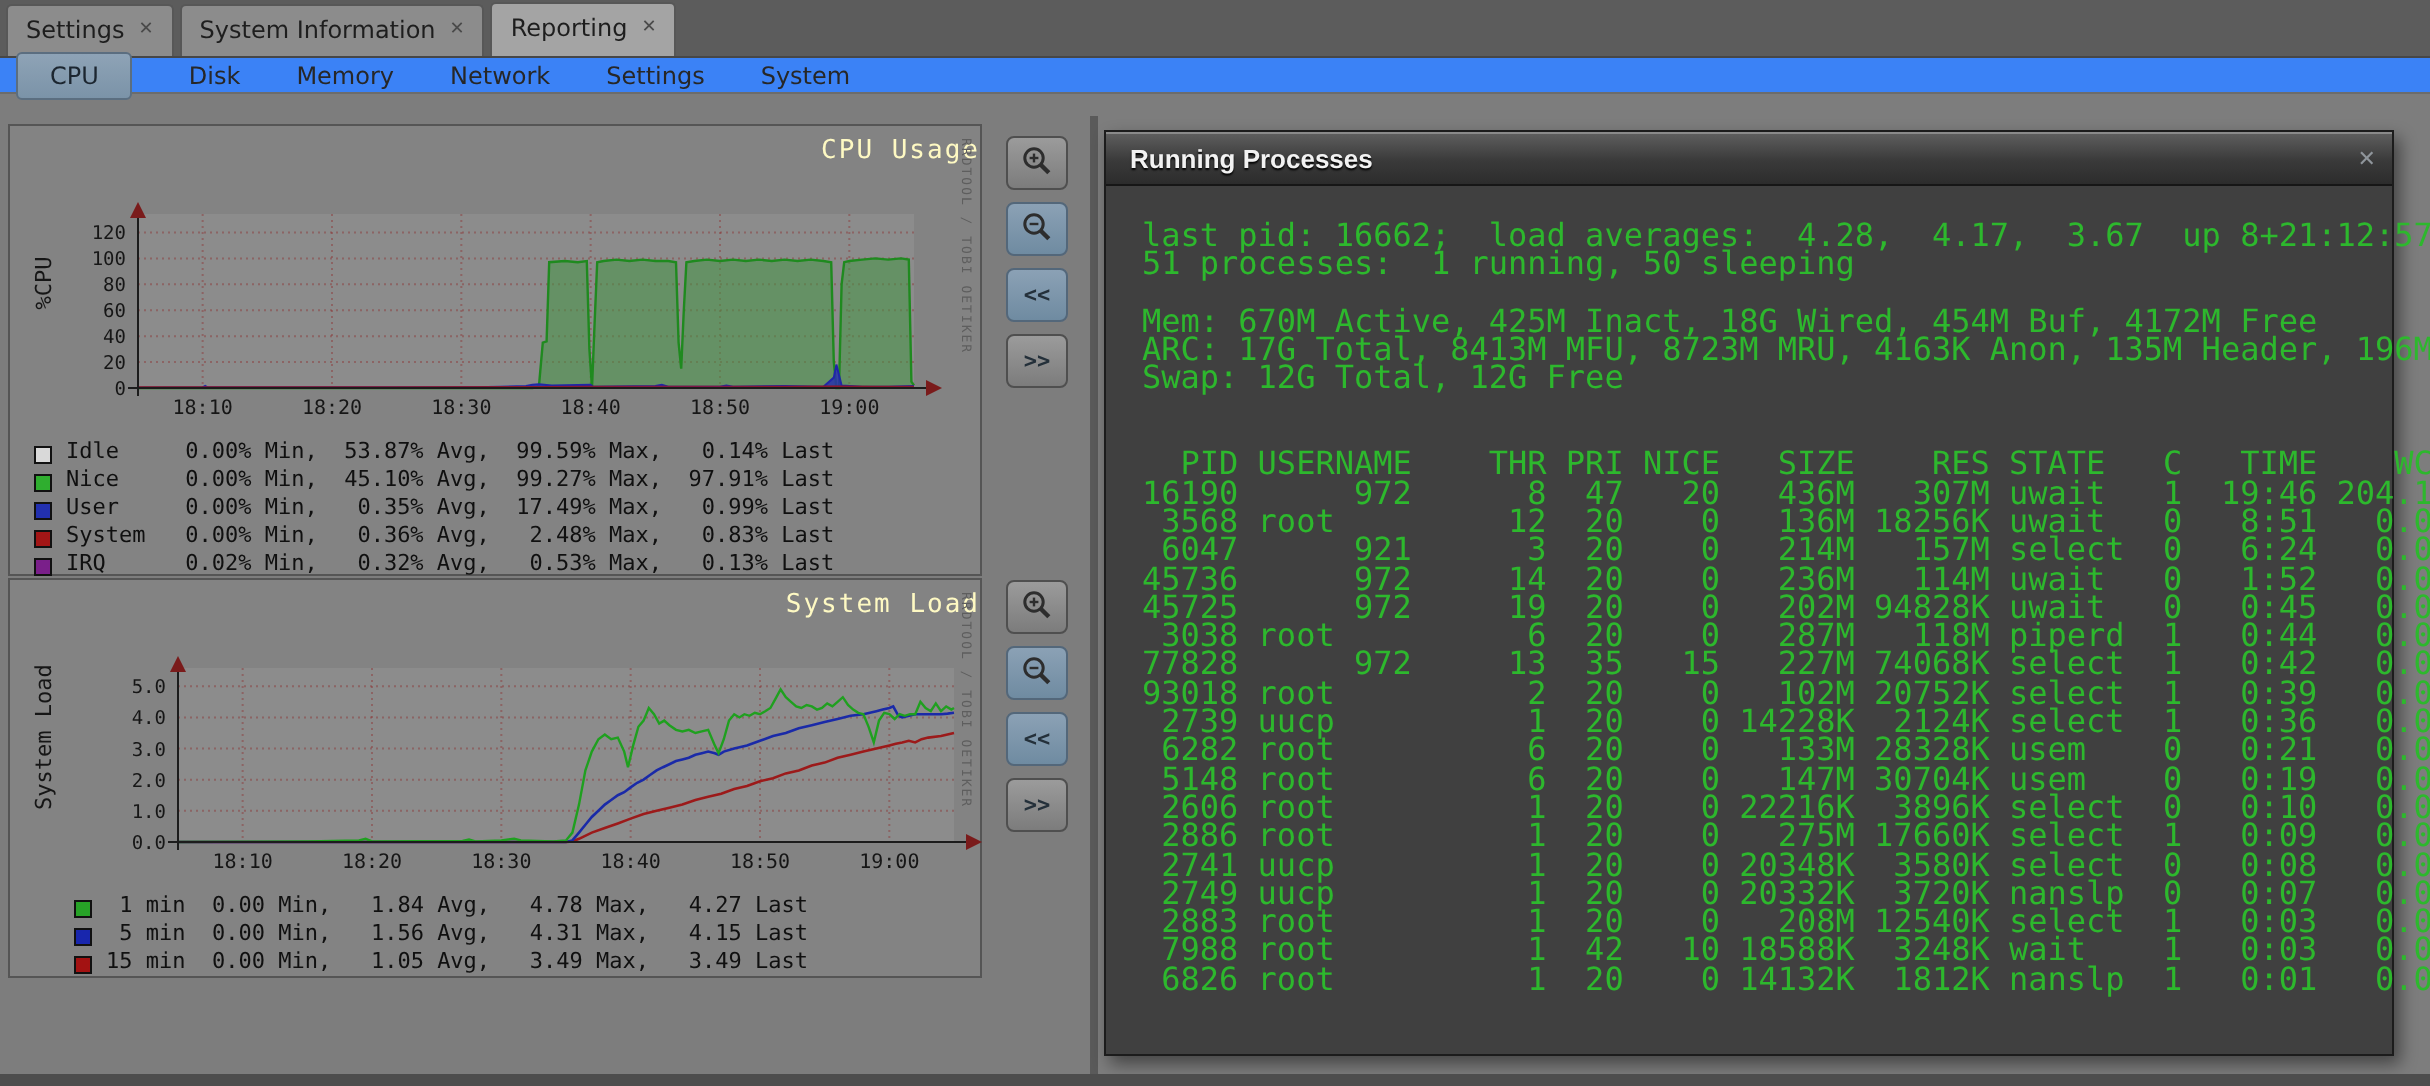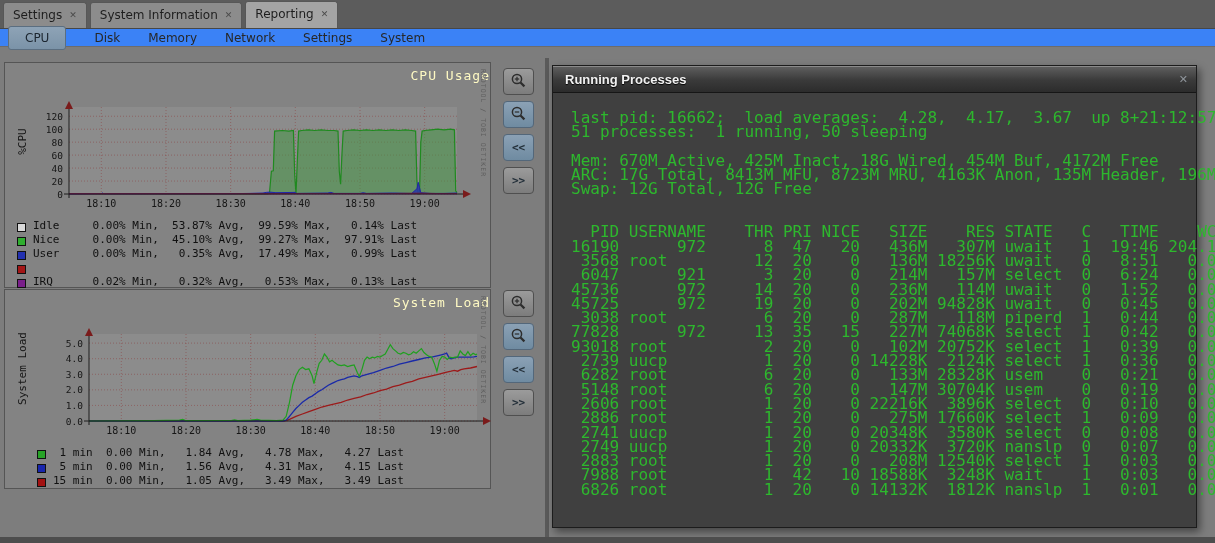--- a/index.html
+++ b/index.html
@@ -131,21 +131,21 @@
         <path d="M64.0 108.9 L258.0 108.9 L355.0 108.8 L452.0 108.9" fill="none" stroke="#731a80" stroke-width="1"></path>
         <line x1="59" y1="109" x2="458" y2="109" stroke="#1c1c1c" stroke-width="1"></line>
         <line x1="64" y1="113" x2="64" y2="24" stroke="#1c1c1c" stroke-width="1"></line>
         <polygon points="458,105 466,109 458,113" fill="#7a1b1b"></polygon>
         <polygon points="60,24 68,24 64,16" fill="#7a1b1b"></polygon>
       </svg>
       <div class="legend">
         <div class="legend-row"><span class="swatch" style="background: rgb(217, 217, 217);"></span><span>Idle     0.00% Min,  53.87% Avg,  99.59% Max,   0.14% Last</span></div>
         <div class="legend-row"><span class="swatch" style="background: rgb(47, 174, 47);"></span><span>Nice     0.00% Min,  45.10% Avg,  99.27% Max,  97.91% Last</span></div>
         <div class="legend-row"><span class="swatch" style="background: rgb(34, 48, 176);"></span><span>User     0.00% Min,   0.35% Avg,  17.49% Max,   0.99% Last</span></div>
-        <div class="legend-row"><span class="swatch" style="background: rgb(163, 22, 22);"></span></div>
+        <div class="legend-row"><span class="swatch" style="background: rgb(163, 22, 22);"></span><span>System   0.00% Min,   0.36% Avg,   2.48% Max,   0.83% Last</span></div>
         <div class="legend-row"><span class="swatch" style="background: rgb(122, 31, 138);"></span><span>IRQ      0.02% Min,   0.32% Avg,   0.53% Max,   0.13% Last</span></div>
       </div>
     </div>
   <div class="tools" id="cpu-tools">
       <div class="toolbtn">
         <span><svg width="17" height="17" viewBox="0 0 17 17">
             <circle cx="7" cy="7" r="4.6" fill="none" stroke="#2d2d2d" stroke-width="1.5"></circle>
             <line x1="10.5" y1="10.5" x2="14.4" y2="14.4" stroke="#2d2d2d" stroke-width="2.2"></line>
             <line x1="4.8" y1="7" x2="9.2" y2="7" stroke="#2d2d2d" stroke-width="1.2"></line>
             <line x1="7" y1="4.8" x2="7" y2="9.2" stroke="#2d2d2d" stroke-width="1.2"></line>

